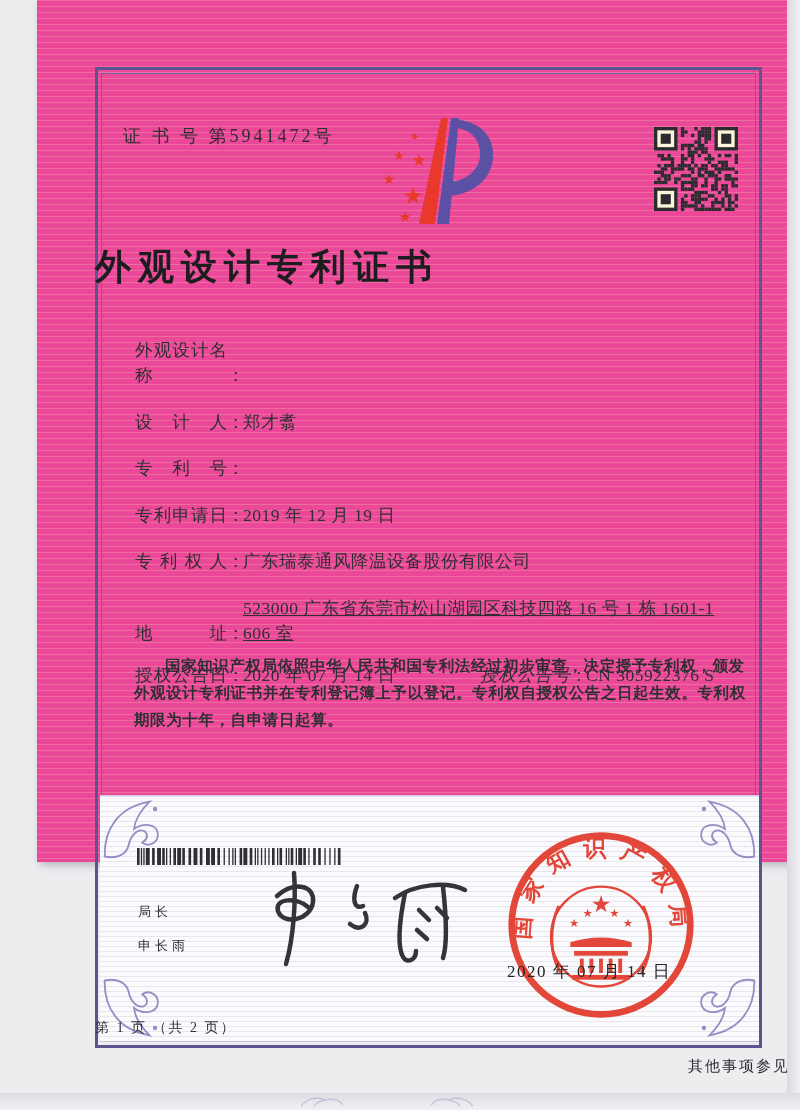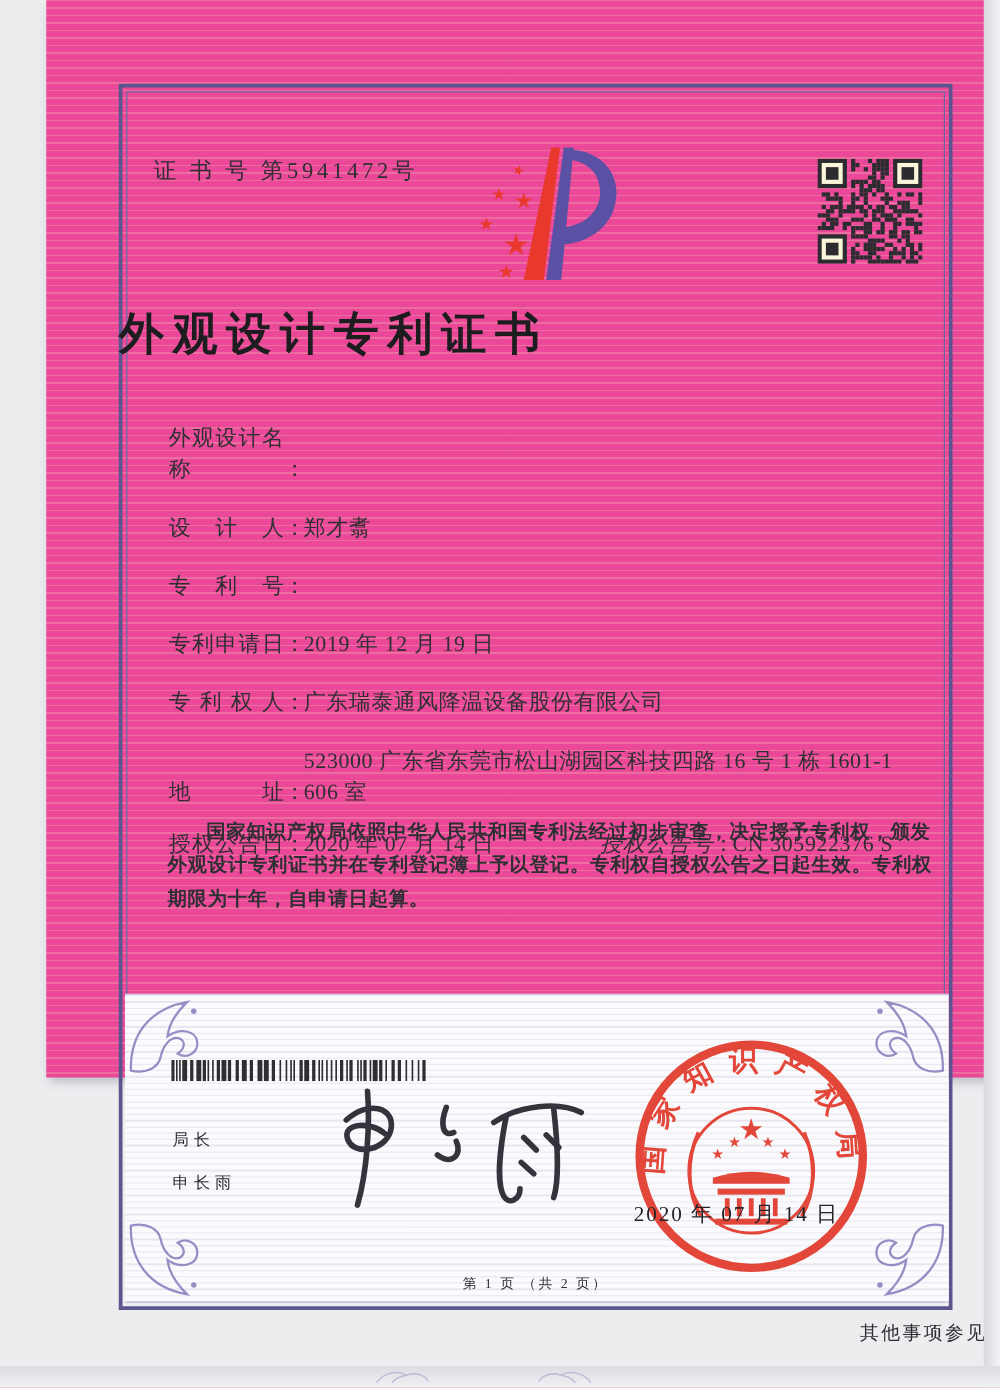--- a/index.html
+++ b/index.html
@@ -39,22 +39,22 @@
   .fl-tl{left:2px;top:2px;}
   .fl-tr{right:2px;top:2px;transform:scaleX(-1);}
   .fl-bl{left:2px;bottom:2px;transform:scaleY(-1);}
   .fl-br{right:2px;bottom:2px;transform:scale(-1,-1);}
   .barcode{position:absolute;left:100px;top:848px;width:206px;height:17px;}
   .signer{position:absolute;left:101px;top:895px;font-family:"Liberation Sans","DejaVu Sans",sans-serif;
           font-size:13px;letter-spacing:4px;line-height:34px;color:#2c2c31;}
   .signature{position:absolute;left:200px;top:866px;width:250px;height:104px;}
   .seal{position:absolute;left:468px;top:829px;width:192px;height:192px;opacity:.93;}
   .seal-date{position:absolute;left:470px;top:960px;font-size:17px;letter-spacing:1.5px;color:#242428;}
-  .page-line{position:absolute;left:58px;top:1019px;width:667px;text-align:center;
-             font-size:11px;letter-spacing:2px;color:#2f2f33;}
+  .page-line{position:absolute;left:58px;top:1019px;width:667px;text-align:left;
+             font-size:14px;letter-spacing:2px;color:#2f2f33;}
   .back-note{position:absolute;left:0;top:1057px;width:787px;text-align:right;
              font-size:15px;letter-spacing:2px;color:#2c2c31;}
   .edge-right{position:absolute;left:787px;top:0;width:13px;height:1110px;
       background:linear-gradient(90deg,#d9dadf,#f2f3f5);}
   .edge-bottom{position:absolute;left:0;top:1093px;width:800px;height:17px;
       background:linear-gradient(180deg,#dcdde2,#f0f1f3);}
   .edge-orn{position:absolute;opacity:.35;}
 </style>
 </head>
 <body>
@@ -352,21 +352,21 @@
         <span class="fvalue">2019 年 12 月 19 日</span>
       </div>
       <div class="frow">
         <span class="flabel">专利权人</span>
         <span class="fcolon">：</span>
         <span class="fvalue">广东瑞泰通风降温设备股份有限公司</span>
       </div>
       <div class="frow" style="margin-bottom:17px;">
         <span class="flabel">地址</span>
         <span class="fcolon">：</span>
-        <span class="fvalue" style="max-width:500px;">523000 广东省东莞市松山湖园区科技四路 16 号 1 栋 1601-1 606 室</span>
+        <span class="fvalue" style="max-width:500px;text-decoration:underline;">523000 广东省东莞市松山湖园区科技四路 16 号 1 栋 1601-1 606 室</span>
       </div>
       <div class="frow">
         <span class="flabel">授权公告日</span>
         <span class="fcolon">：</span>
         <span class="fvalue fixed">2020 年 07 月 14 日</span>
         <span class="flabel2">授权公告号</span>
         <span class="fcolon">：</span>
         <span class="fvalue">CN 305922376 S</span>
       </div>
     </div>

